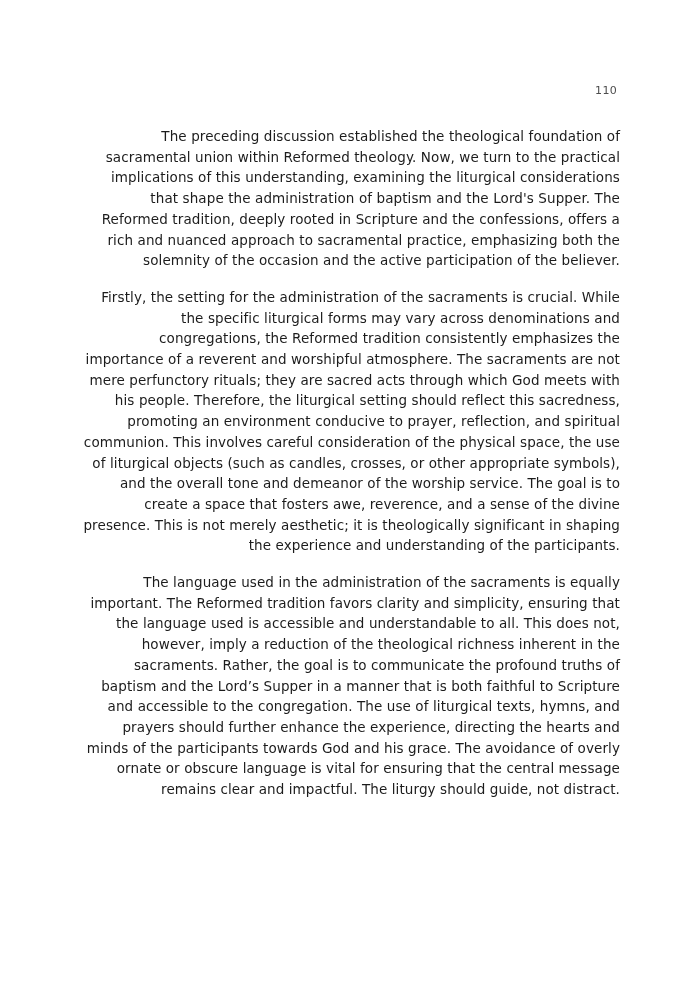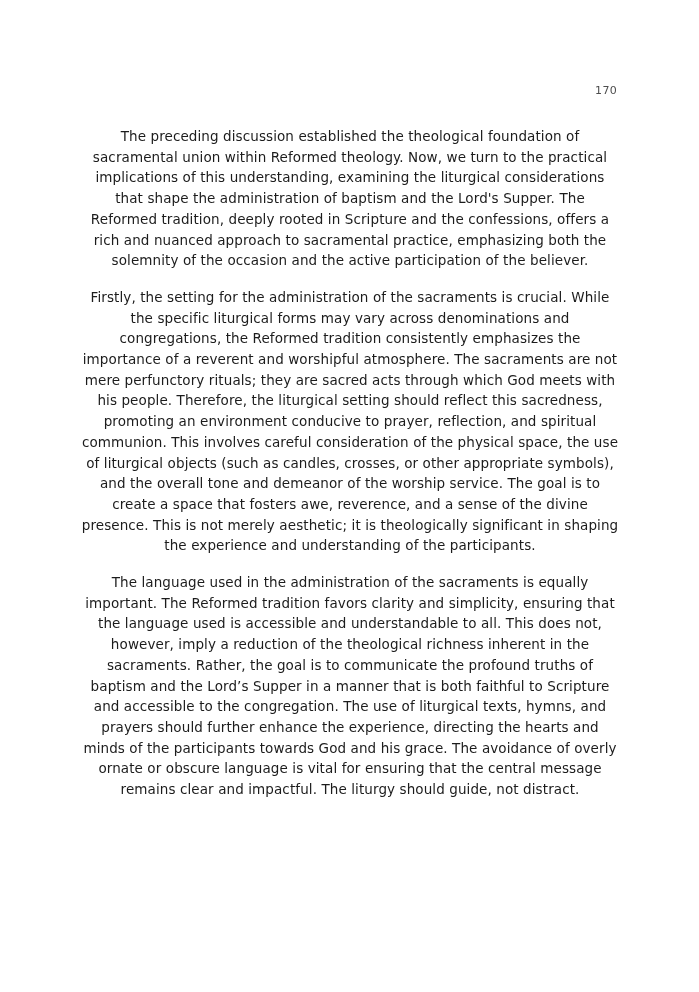--- a/index.html
+++ b/index.html
@@ -26,29 +26,29 @@
   }
   .content {
     position: absolute;
     left: 80px;
     top: 126px;
     width: 540px;
     color: #1c1c1c;
     font-size: 13.5px;
     line-height: 20.7px;
     letter-spacing: 0.1px;
-    text-align: center;
+    text-align: right;
   }
   .content p {
     margin: 0 0 16px 0;
   }
 </style>
 </head>
 <body>
 
 <div class="page">
-  <div class="page-number">170</div>
+  <div class="page-number">110</div>
   <div class="content">
     <p>The preceding discussion established the theological foundation of sacramental union within Reformed theology. Now, we turn to the practical implications of this understanding, examining the liturgical considerations that shape the administration of baptism and the Lord's Supper. The Reformed tradition, deeply rooted in Scripture and the confessions, offers a rich and nuanced approach to sacramental practice, emphasizing both the solemnity of the occasion and the active participation of the believer.</p>
     <p>Firstly, the setting for the administration of the sacraments is crucial. While the specific liturgical forms may vary across denominations and congregations, the Reformed tradition consistently emphasizes the importance of a reverent and worshipful atmosphere. The sacraments are not mere perfunctory rituals; they are sacred acts through which God meets with his people. Therefore, the liturgical setting should reflect this sacredness, promoting an environment conducive to prayer, reflection, and spiritual communion. This involves careful consideration of the physical space, the use of liturgical objects (such as candles, crosses, or other appropriate symbols), and the overall tone and demeanor of the worship service. The goal is to create a space that fosters awe, reverence, and a sense of the divine presence. This is not merely aesthetic; it is theologically significant in shaping the experience and understanding of the participants.</p>
     <p>The language used in the administration of the sacraments is equally important. The Reformed tradition favors clarity and simplicity, ensuring that the language used is accessible and understandable to all. This does not, however, imply a reduction of the theological richness inherent in the sacraments. Rather, the goal is to communicate the profound truths of baptism and the Lord’s Supper in a manner that is both faithful to Scripture and accessible to the congregation. The use of liturgical texts, hymns, and prayers should further enhance the experience, directing the hearts and minds of the participants towards God and his grace. The avoidance of overly ornate or obscure language is vital for ensuring that the central message remains clear and impactful. The liturgy should guide, not distract.</p>
   </div>
 </div>
 
 </body></html>

